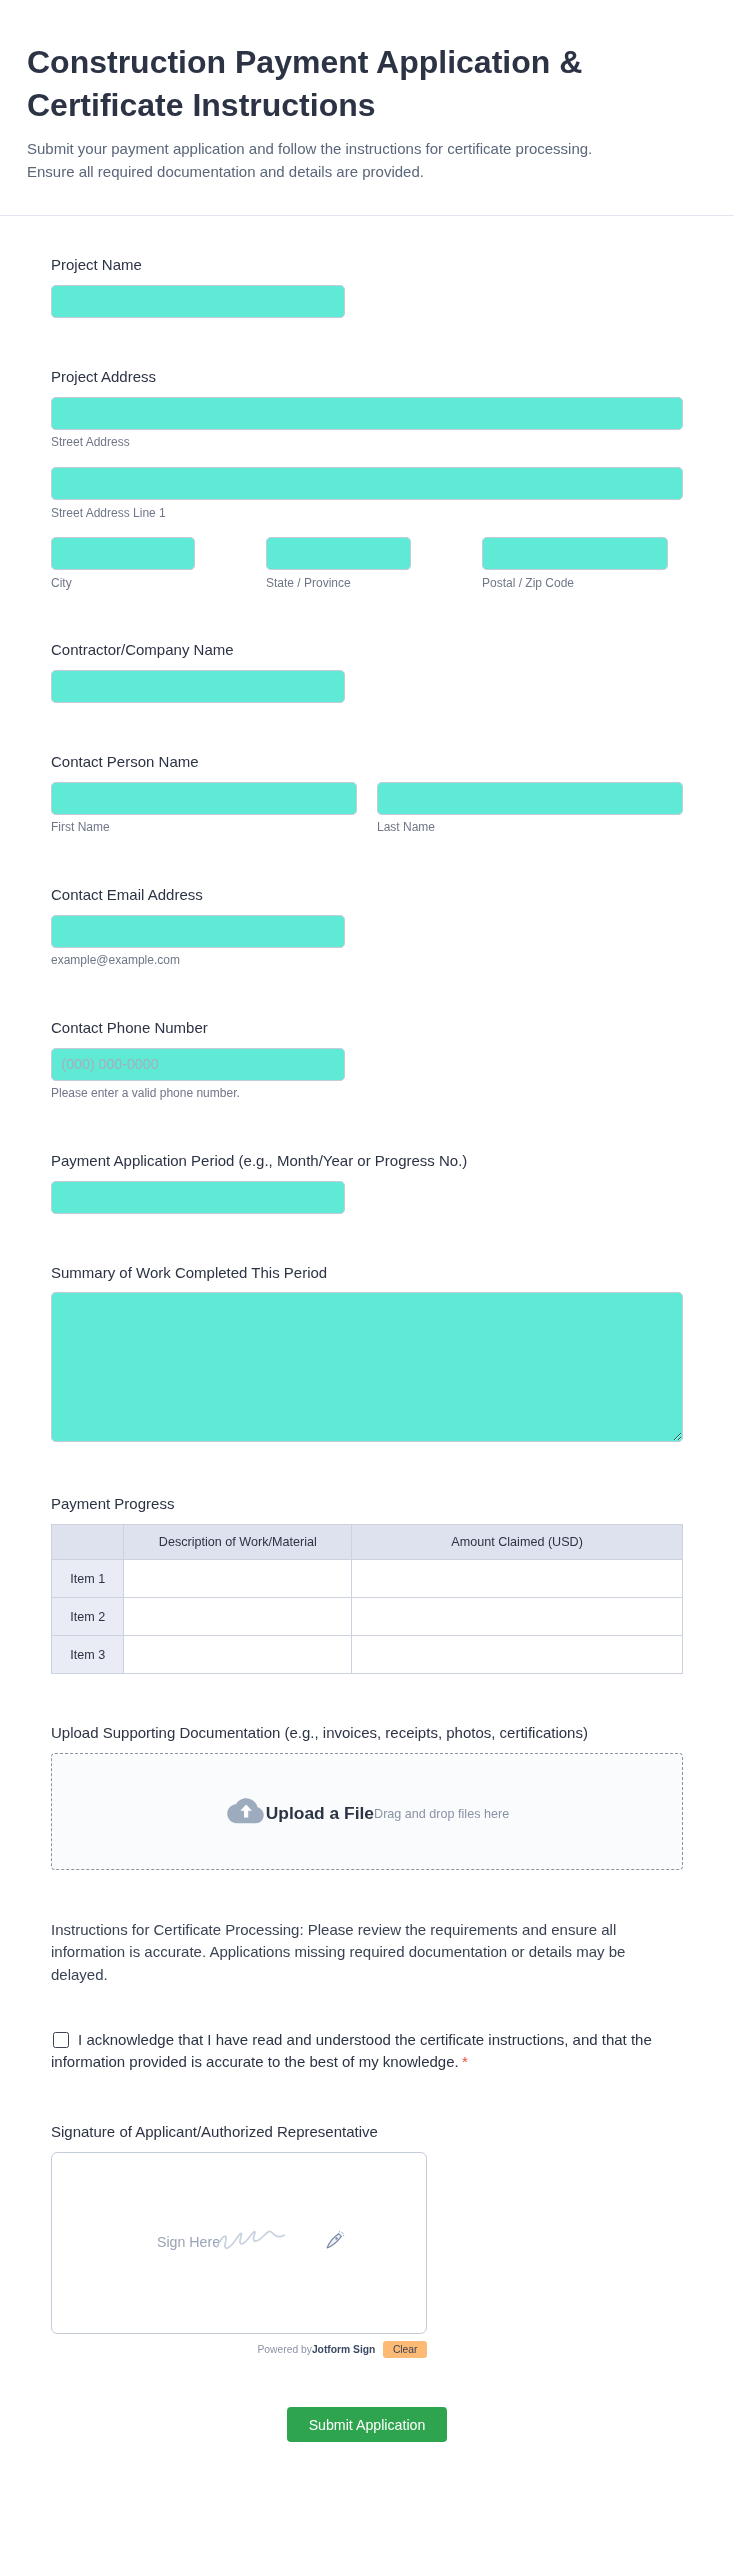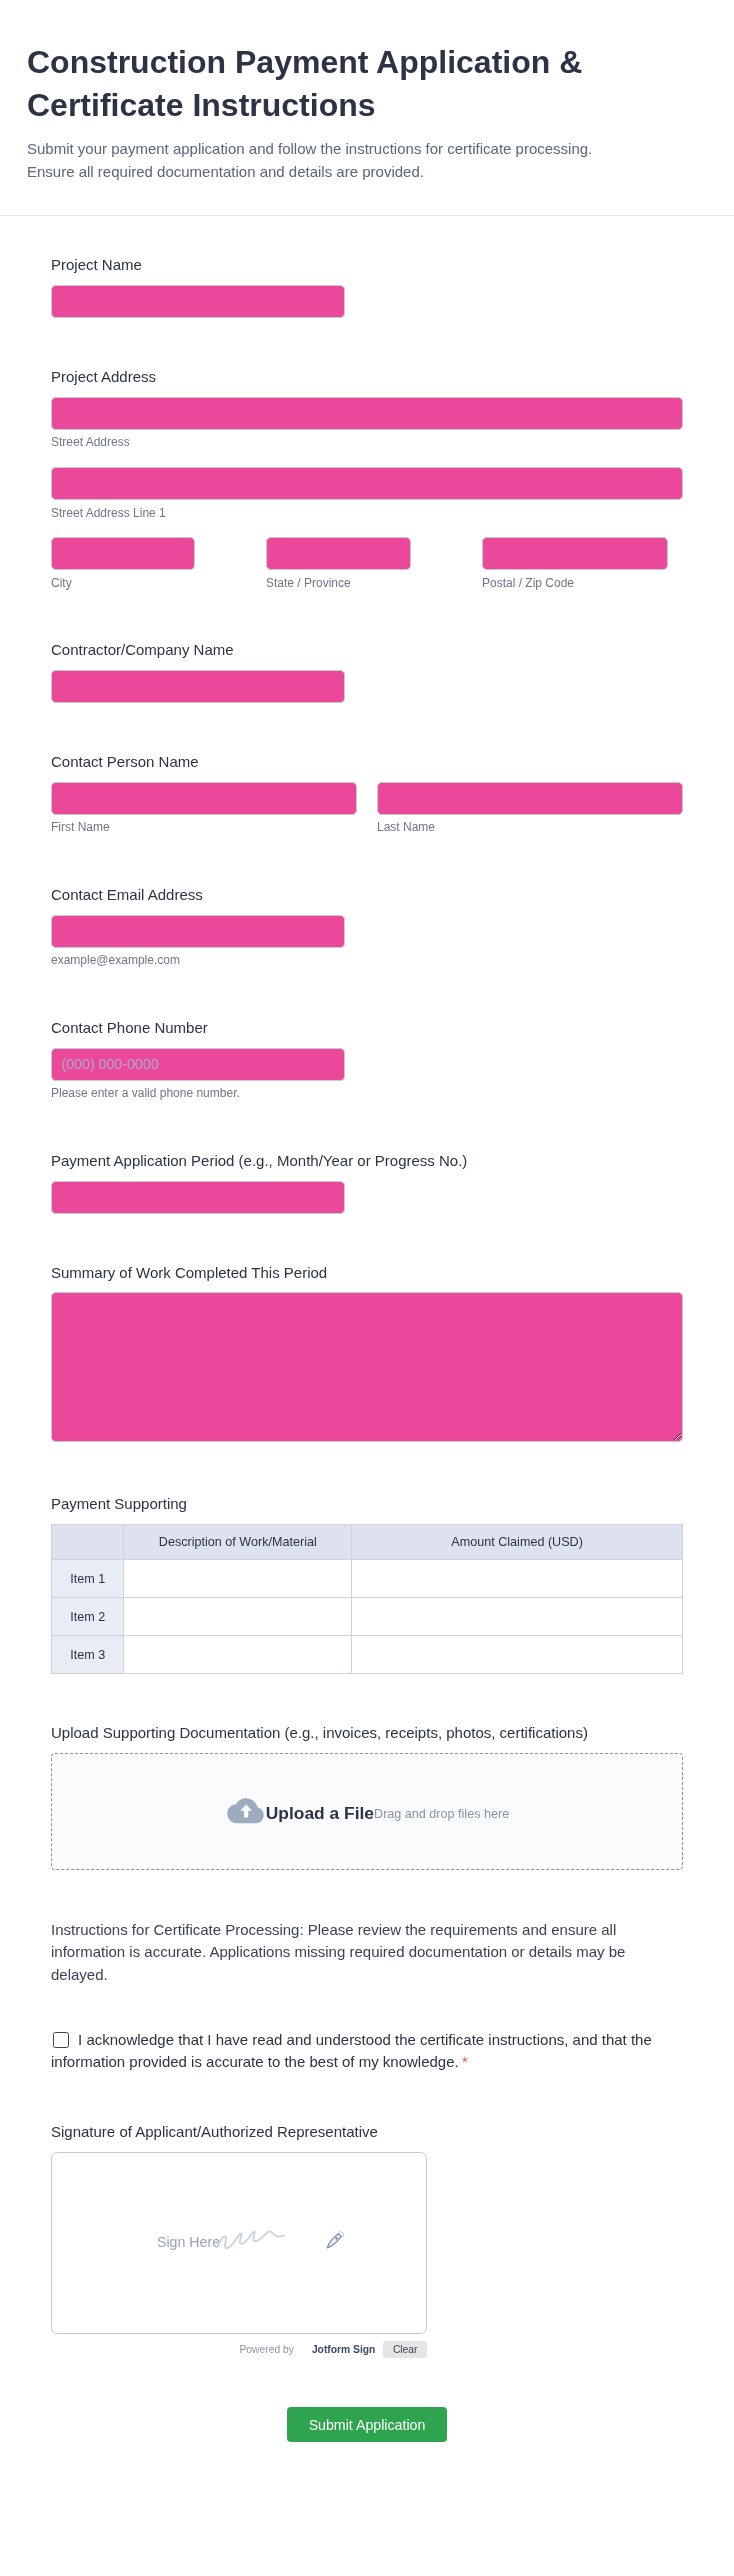--- a/index.html
+++ b/index.html
@@ -48,21 +48,21 @@
     color: var(--sublabel_text, #6f7688);
     margin-top: 5.5px;
     line-height: 1.3;
   }
   input[type="text"], textarea {
     font-family: "Liberation Sans", "DejaVu Sans", sans-serif;
     font-size: 14.2px;
     color: var(--label_text, #2c3345);
     border: 0.8px solid var(--input_border, #c3cad8);
     border-radius: 4.7px;
-    background: #ec4899;
+    background: #5eead4;
     padding: 0 9.5px;
     height: 33px;
     outline: none;
   }
   input[type="text"]::placeholder, textarea::placeholder { color: #a7aec0; }
   .input-narrow { width: 294px; }
   .input-full { width: 100%; }
   .addr-block { margin-bottom: 16px; }
   .row { display: flex; gap: 20px; }
   .row > .col { flex: 1; min-width: 0; }
@@ -195,26 +195,26 @@
   .squiggle-row { display: flex; align-items: center; margin-left: -8px; }
   .signature-footer {
     width: 376px;
     display: flex;
     justify-content: flex-end;
     align-items: center;
     gap: 8px;
     margin-top: 7.1px;
   }
   .powered-by { font-size: 10.3px; color: #8a93a5; margin-top: 32px; }
-  .powered-brand { font-size: 10.3px; font-weight: 700; color: #3b4a63; margin-left: 18px; }
+  .powered-brand { font-size: 10.3px; font-weight: 700; color: #3b4a63; margin-left: 0; }
   .clear-btn {
     font-family: "Liberation Sans", "DejaVu Sans", sans-serif;
     font-size: 10.3px;
     color: #3b4354;
-    background: #e5e5e5;
+    background: #fdba74;
     border: none;
     border-radius: 3.2px;
     padding: 3.2px 9.5px;
     cursor: pointer;
   }
 
   
   .submit-row { text-align: center; margin-top: 16px; }
   .submit-btn {
     font-family: "Liberation Sans", "DejaVu Sans", sans-serif;
@@ -307,21 +307,21 @@
       <label class="q-label">Payment Application Period (e.g., Month/Year or Progress No.)</label>
       <input type="text" class="input-narrow" style="">
     </div>
 
     <div class="question">
       <label class="q-label">Summary of Work Completed This Period</label>
       <textarea class="summary-area" style=""></textarea>
     </div>
 
     <div class="question">
-      <label class="q-label">Payment Supporting</label>
+      <label class="q-label">Payment Progress</label>
       <table class="breakdown">
         <colgroup>
           <col class="col-rowlabel">
             <col class="col-desc">
             <col class="col-amount">
         </colgroup>
         <thead>
           <tr>
             <th></th>
             <th>Description of Work/Material</th>

